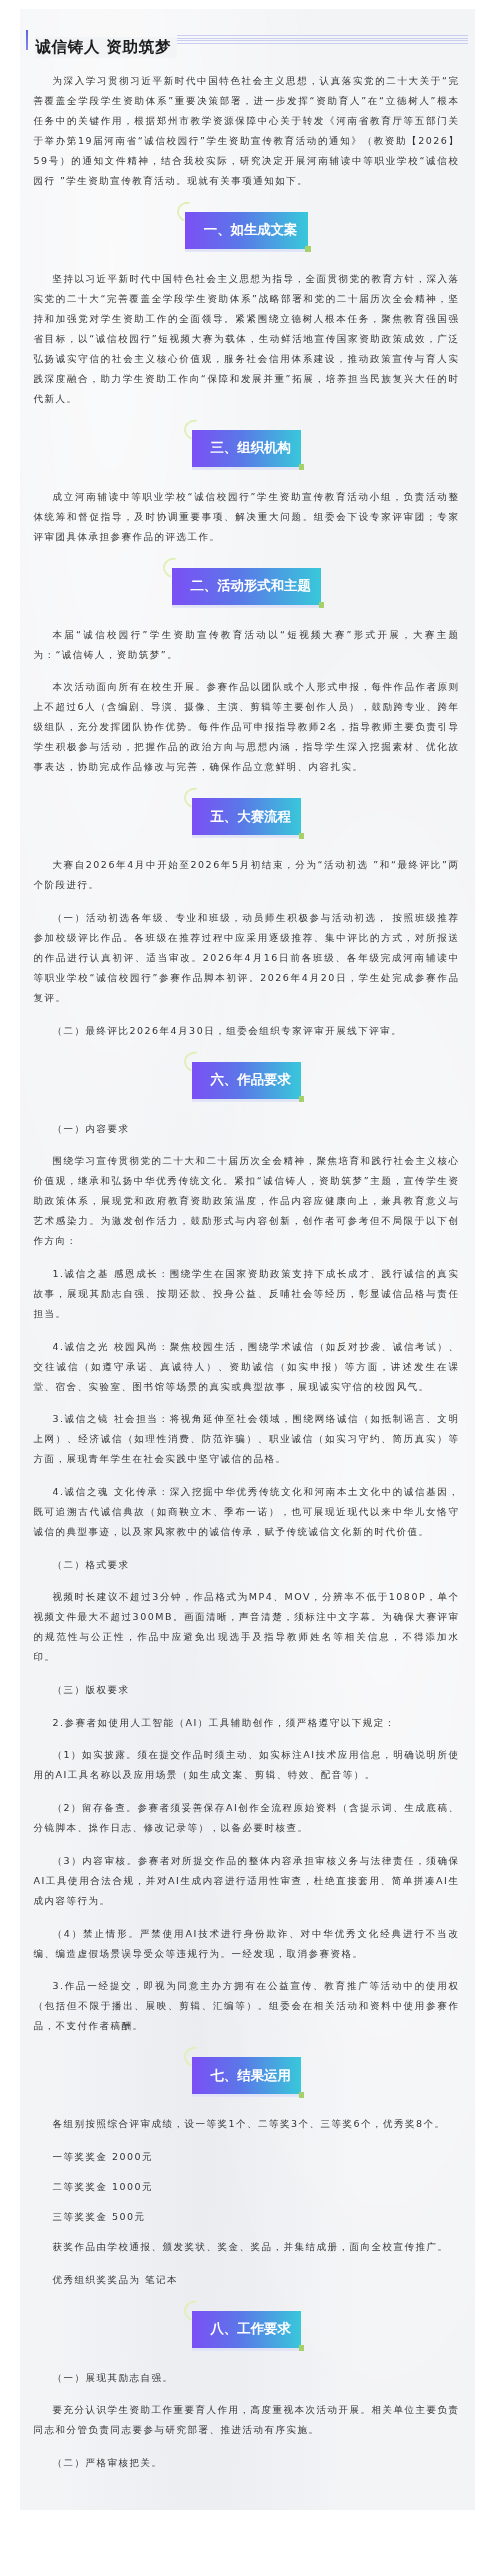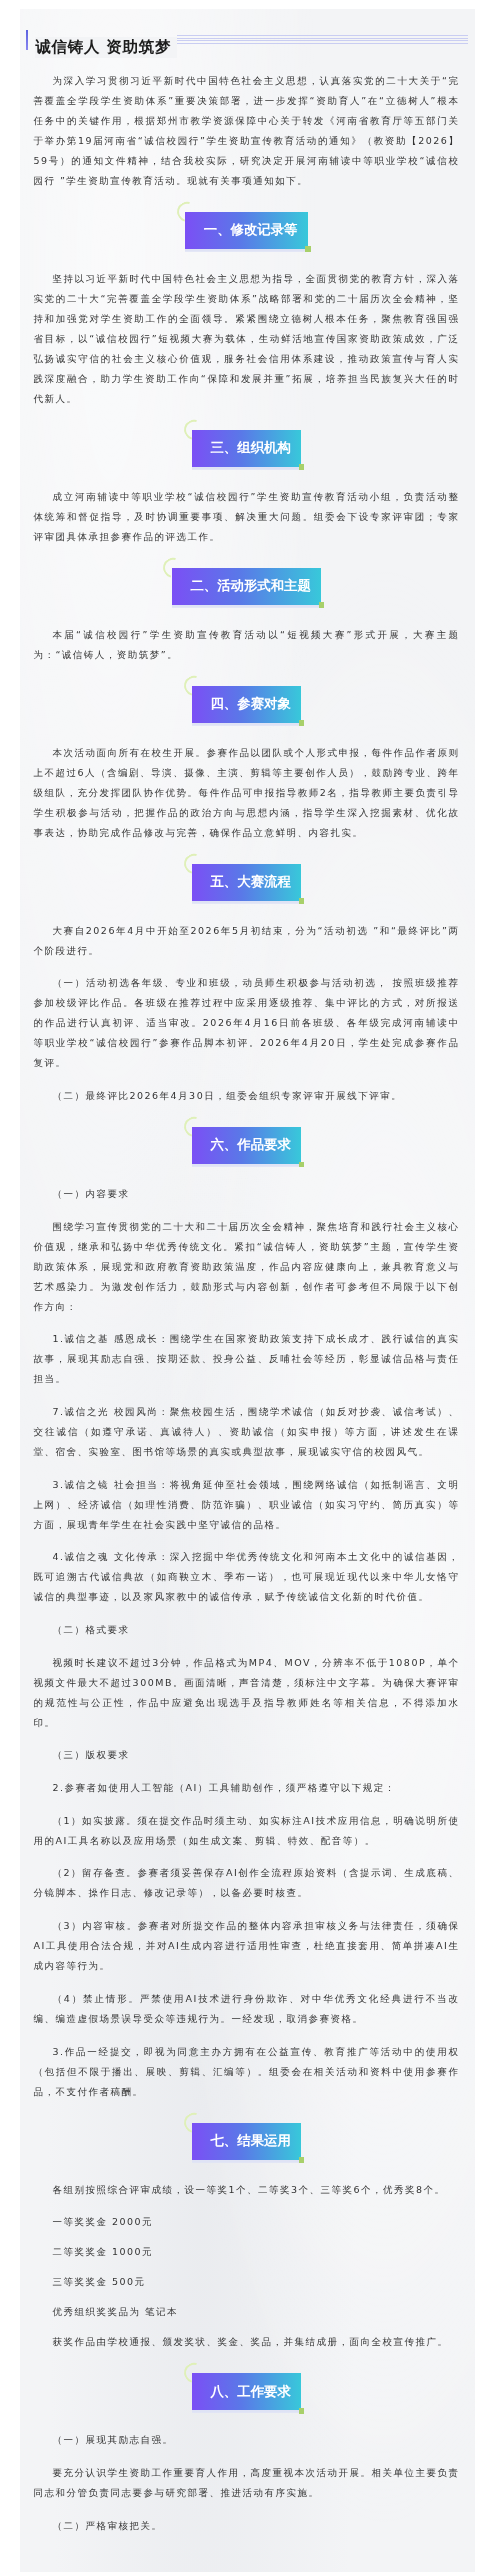--- a/index.html
+++ b/index.html
@@ -103,63 +103,60 @@
     <span class="title-text">诚信铸人  资助筑梦</span>
     <span class="title-lines"></span>
   </div>
 
   <div class="content">
 
     <p class="para first">为深入学习贯彻习近平新时代中国特色社会主义思想，认真落实党的二十大关于“完善覆盖全学段学生资助体系”重要决策部署，进一步发挥“资助育人”在“立德树人”根本任务中的关键作用，根据郑州市教学资源保障中心关于转发《河南省教育厅等五部门关于举办第19届河南省“诚信校园行”学生资助宣传教育活动的通知》（教资助【2026】59号）的通知文件精神，结合我校实际，研究决定开展河南辅读中等职业学校“诚信校园行 ”学生资助宣传教育活动。现就有关事项通知如下。</p>
 
     <section>
       <div class="badge-wrap">
-          <div class="badge">一、修改记录等</div>
+          <div class="badge">一、如生成文案</div>
         </div>
       <p class="para">坚持以习近平新时代中国特色社会主义思想为指导，全面贯彻党的教育方针，深入落实党的二十大“完善覆盖全学段学生资助体系”战略部署和党的二十届历次全会精神，坚持和加强党对学生资助工作的全面领导。紧紧围绕立德树人根本任务，聚焦教育强国强省目标，以“诚信校园行”短视频大赛为载体，生动鲜活地宣传国家资助政策成效，广泛弘扬诚实守信的社会主义核心价值观，服务社会信用体系建设，推动政策宣传与育人实践深度融合，助力学生资助工作向“保障和发展并重”拓展，培养担当民族复兴大任的时代新人。</p>
     </section>
 
     <section>
       <div class="badge-wrap">
           <div class="badge">三、组织机构</div>
         </div>
       <p class="para">成立河南辅读中等职业学校“诚信校园行”学生资助宣传教育活动小组，负责活动整体统筹和督促指导，及时协调重要事项、解决重大问题。组委会下设专家评审团；专家评审团具体承担参赛作品的评选工作。</p>
     </section>
 
     <section>
       <div class="badge-wrap">
           <div class="badge">二、活动形式和主题</div>
         </div>
       <p class="para">本届“诚信校园行”学生资助宣传教育活动以“短视频大赛”形式开展，大赛主题为：“诚信铸人，资助筑梦”。</p>
     </section>
 
     <section>
-      <div class="badge-wrap">
-          <div class="badge">四、参赛对象</div>
-        </div>
       <p class="para">本次活动面向所有在校生开展。参赛作品以团队或个人形式申报，每件作品作者原则上不超过6人（含编剧、导演、摄像、主演、剪辑等主要创作人员），鼓励跨专业、跨年级组队，充分发挥团队协作优势。每件作品可申报指导教师2名，指导教师主要负责引导学生积极参与活动，把握作品的政治方向与思想内涵，指导学生深入挖掘素材、优化故事表达，协助完成作品修改与完善，确保作品立意鲜明、内容扎实。</p>
     </section>
 
     <section>
       <div class="badge-wrap">
           <div class="badge">五、大赛流程</div>
         </div>
       <p class="para">大赛自2026年4月中开始至2026年5月初结束，分为“活动初选 ”和“最终评比”两个阶段进行。</p>
       <p class="para">（一）活动初选各年级、专业和班级，动员师生积极参与活动初选， 按照班级推荐参加校级评比作品。各班级在推荐过程中应采用逐级推荐、集中评比的方式，对所报送的作品进行认真初评、适当审改。2026年4月16日前各班级、各年级完成河南辅读中等职业学校“诚信校园行”参赛作品脚本初评。2026年4月20日，学生处完成参赛作品复评。</p>
       <p class="para">（二）最终评比2026年4月30日，组委会组织专家评审开展线下评审。</p>
     </section>
 
     <section>
       <div class="badge-wrap">
           <div class="badge">六、作品要求</div>
         </div>
       <p class="para">（一）内容要求</p>
       <p class="para">围绕学习宣传贯彻党的二十大和二十届历次全会精神，聚焦培育和践行社会主义核心价值观，继承和弘扬中华优秀传统文化。紧扣“诚信铸人，资助筑梦”主题，宣传学生资助政策体系，展现党和政府教育资助政策温度，作品内容应健康向上，兼具教育意义与艺术感染力。为激发创作活力，鼓励形式与内容创新，创作者可参考但不局限于以下创作方向：</p>
       <p class="para">1.诚信之基 感恩成长：围绕学生在国家资助政策支持下成长成才、践行诚信的真实故事，展现其励志自强、按期还款、投身公益、反哺社会等经历，彰显诚信品格与责任担当。</p>
-      <p class="para">7.诚信之光 校园风尚：聚焦校园生活，围绕学术诚信（如反对抄袭、诚信考试）、交往诚信（如遵守承诺、真诚待人）、资助诚信（如实申报）等方面，讲述发生在课堂、宿舍、实验室、图书馆等场景的真实或典型故事，展现诚实守信的校园风气。</p>
+      <p class="para">4.诚信之光 校园风尚：聚焦校园生活，围绕学术诚信（如反对抄袭、诚信考试）、交往诚信（如遵守承诺、真诚待人）、资助诚信（如实申报）等方面，讲述发生在课堂、宿舍、实验室、图书馆等场景的真实或典型故事，展现诚实守信的校园风气。</p>
       <p class="para">3.诚信之镜 社会担当：将视角延伸至社会领域，围绕网络诚信（如抵制谣言、文明上网）、经济诚信（如理性消费、防范诈骗）、职业诚信（如实习守约、简历真实）等方面，展现青年学生在社会实践中坚守诚信的品格。</p>
       <p class="para">4.诚信之魂 文化传承：深入挖掘中华优秀传统文化和河南本土文化中的诚信基因，既可追溯古代诚信典故（如商鞅立木、季布一诺），也可展现近现代以来中华儿女恪守诚信的典型事迹，以及家风家教中的诚信传承，赋予传统诚信文化新的时代价值。</p>
       <p class="para">（二）格式要求</p>
       <p class="para">视频时长建议不超过3分钟，作品格式为MP4、MOV，分辨率不低于1080P，单个视频文件最大不超过300MB。画面清晰，声音清楚，须标注中文字幕。为确保大赛评审的规范性与公正性，作品中应避免出现选手及指导教师姓名等相关信息，不得添加水印。</p>
       <p class="para">（三）版权要求</p>
       <p class="para">2.参赛者如使用人工智能（AI）工具辅助创作，须严格遵守以下规定：</p>
       <p class="para">（1）如实披露。须在提交作品时须主动、如实标注AI技术应用信息，明确说明所使用的AI工具名称以及应用场景（如生成文案、剪辑、特效、配音等）。</p>
       <p class="para">（2）留存备查。参赛者须妥善保存AI创作全流程原始资料（含提示词、生成底稿、分镜脚本、操作日志、修改记录等），以备必要时核查。</p>
       <p class="para">（3）内容审核。参赛者对所提交作品的整体内容承担审核义务与法律责任，须确保AI工具使用合法合规，并对AI生成内容进行适用性审查，杜绝直接套用、简单拼凑AI生成内容等行为。</p>
       <p class="para">（4）禁止情形。严禁使用AI技术进行身份欺诈、对中华优秀文化经典进行不当改编、编造虚假场景误导受众等违规行为。一经发现，取消参赛资格。</p>
@@ -167,22 +164,22 @@
     </section>
 
     <section>
       <div class="badge-wrap">
           <div class="badge">七、结果运用</div>
         </div>
       <p class="para">各组别按照综合评审成绩，设一等奖1个、二等奖3个、三等奖6个，优秀奖8个。</p>
       <p class="para tight">一等奖奖金  2000元</p>
       <p class="para tight">二等奖奖金  1000元</p>
       <p class="para tight">三等奖奖金  500元</p>
+      <p class="para">获奖作品由学校通报、颁发奖状、奖金、奖品，并集结成册，面向全校宣传推广。</p>
       <p class="para tight">优秀组织奖奖品为  笔记本</p>
-      <p class="para">获奖作品由学校通报、颁发奖状、奖金、奖品，并集结成册，面向全校宣传推广。</p>
     </section>
 
     <section>
       <div class="badge-wrap">
           <div class="badge">八、工作要求</div>
         </div>
       <p class="para">（一）展现其励志自强。</p>
       <p class="para">要充分认识学生资助工作重要育人作用，高度重视本次活动开展。相关单位主要负责同志和分管负责同志要参与研究部署、推进活动有序实施。</p>
       <p class="para">（二）严格审核把关。</p>
 

